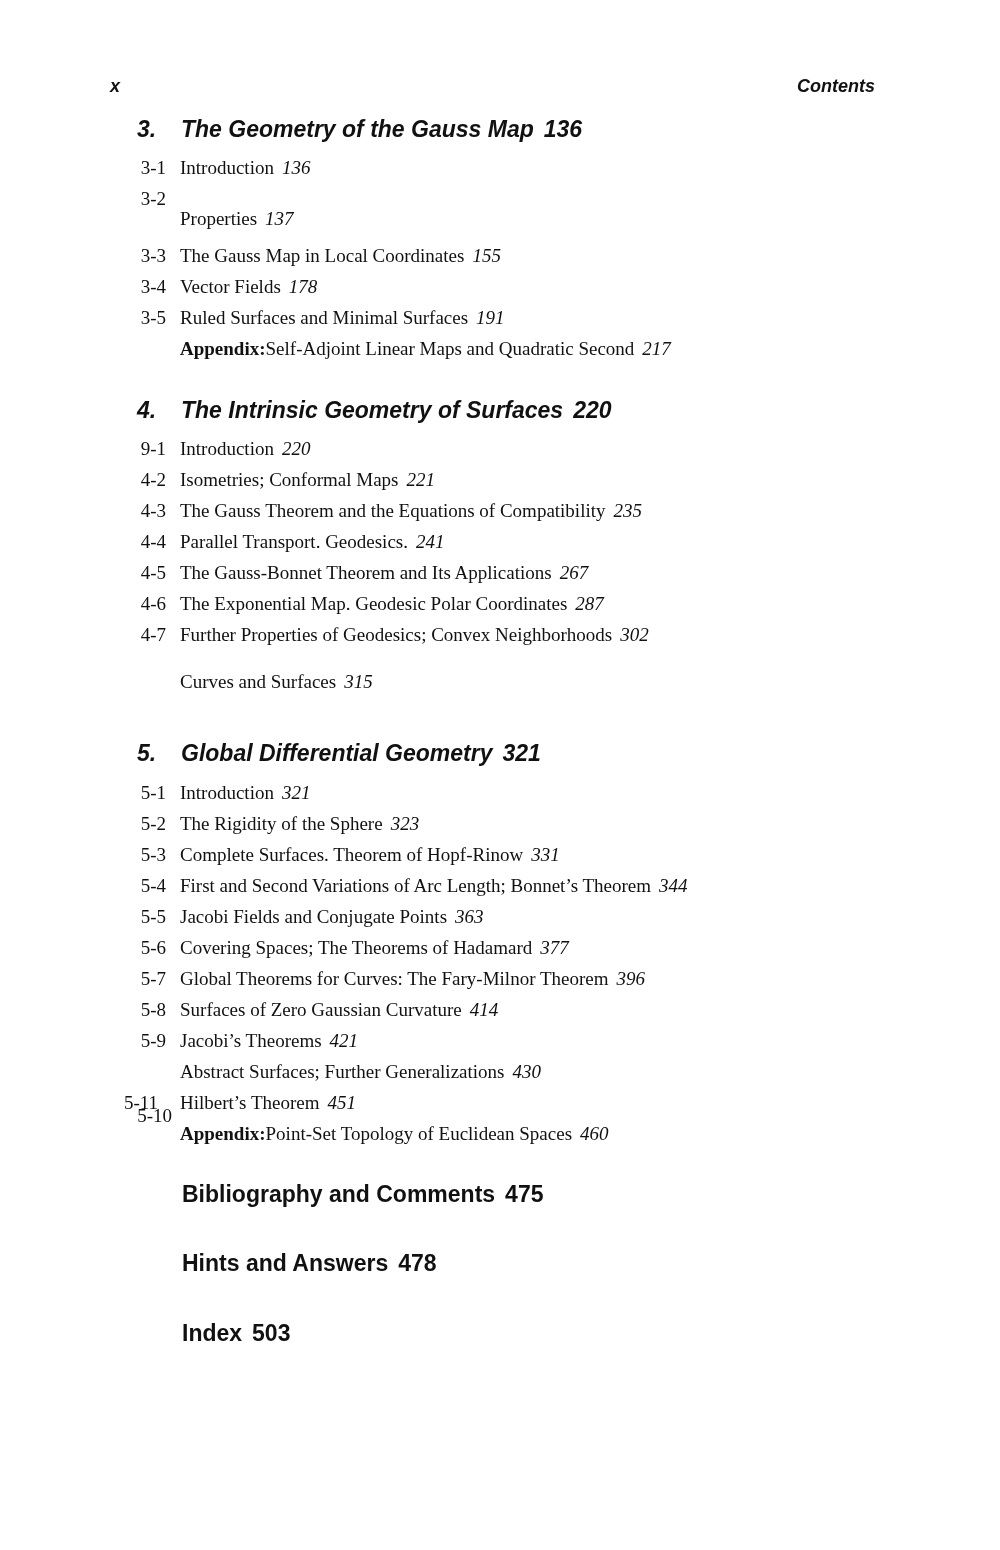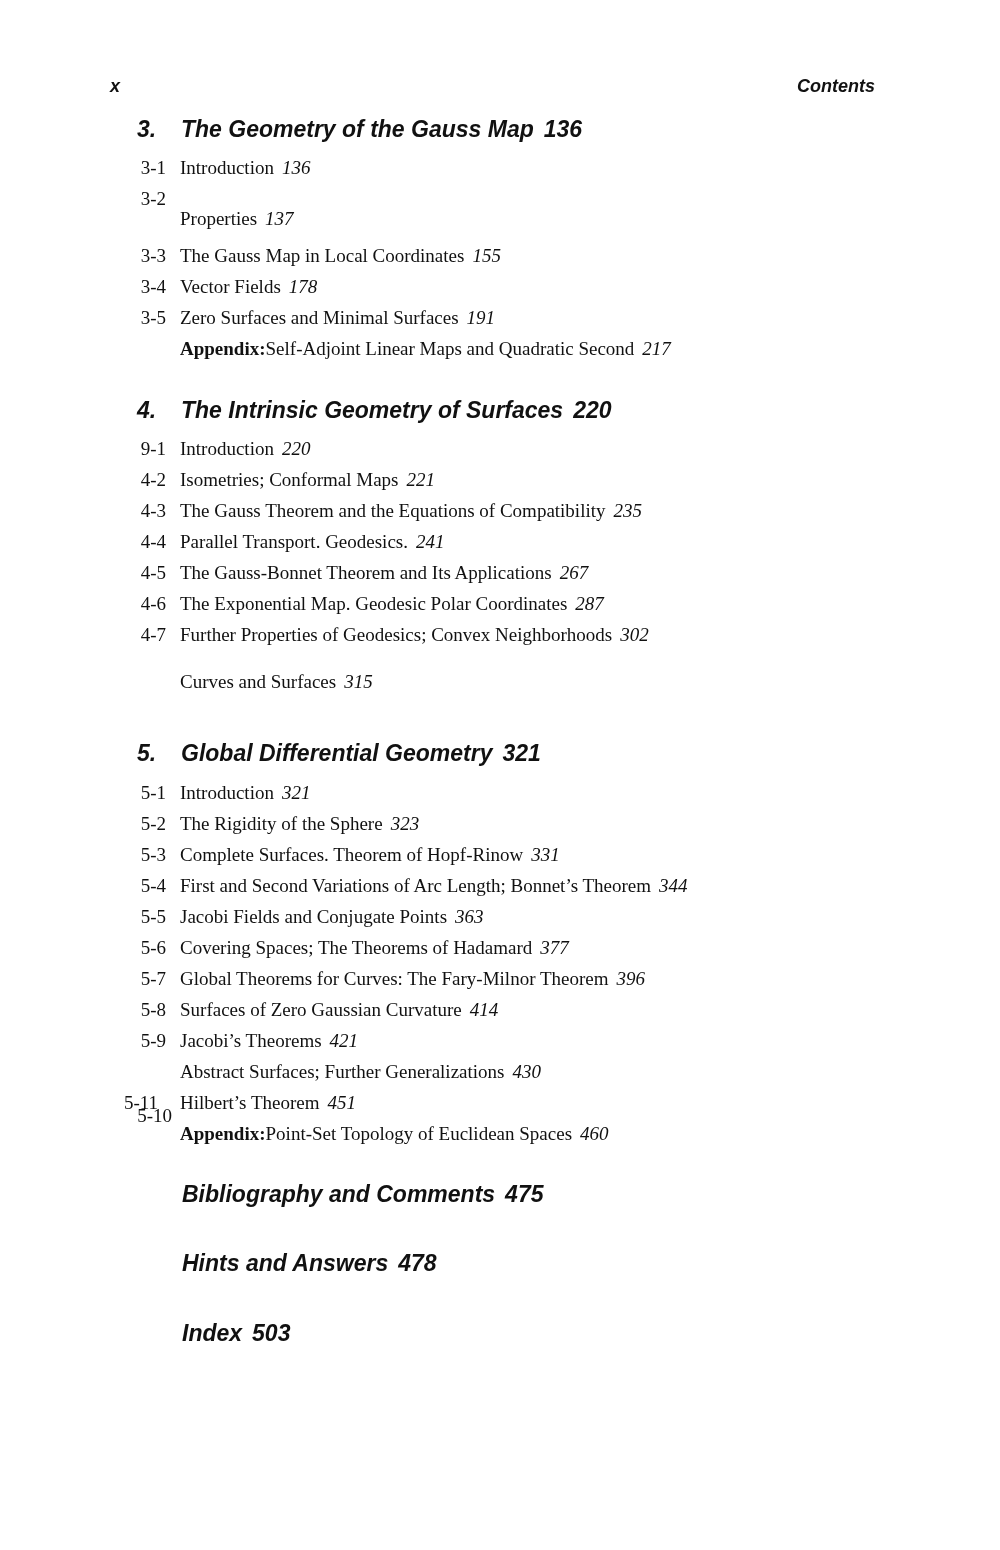--- a/index.html
+++ b/index.html
@@ -11,21 +11,21 @@
     .chap { position: absolute; left: 0; font-family: "Liberation Sans", sans-serif; font-weight: bold; font-style: italic; font-size: 23px; white-space: nowrap; }
     .chap .cnum { position: absolute; left: 137px; }
     .chap .ctitle { position: absolute; left: 181px; }
     .chap .cpage { margin-left: 10px; }
     .entry { position: absolute; left: 0; font-family: "Liberation Serif", serif; font-size: 19px; white-space: nowrap; line-height: 24px; }
     .entry .enum { position: absolute; text-align: right; width: 60px; left: 106px; }
     .entry .etitle { position: absolute; left: 180px; }
     .epage { font-style: italic; margin-left: 8px; }
     .appx-label { font-weight: bold; }
     .wrapline { display: block; }
-    .back { position: absolute; left: 182px; font-family: "Liberation Sans", sans-serif; font-weight: bold; font-style: italic; font-size: 23px; white-space: nowrap; }
+    .back { position: absolute; left: 182px; font-family: "Liberation Sans", sans-serif; font-weight: bold; font-size: 23px; white-space: nowrap; }
     .back .cpage { margin-left: 10px; }
   </style>
 </head>
 <body>
 
 <div class="page">
 
   <span class="hdr hdr-left">x</span>
   <span class="hdr hdr-right">Contents</span>
 
@@ -46,21 +46,21 @@
   <div class="entry" style="top:244px;">
       <span class="enum">3-3</span>
       <span class="etitle"><span>The Gauss Map in Local Coordinates</span><span class="epage">155</span></span>
     </div>
   <div class="entry" style="top:275px;">
       <span class="enum">3-4</span>
       <span class="etitle"><span>Vector Fields</span><span class="epage">178</span></span>
     </div>
   <div class="entry" style="top:306px;">
       <span class="enum">3-5</span>
-      <span class="etitle"><span>Zero Surfaces and Minimal Surfaces</span><span class="epage">191</span></span>
+      <span class="etitle"><span>Ruled Surfaces and Minimal Surfaces</span><span class="epage">191</span></span>
     </div>
   <div class="entry" style="top:337px;">
       <span class="etitle"><span class="appx-label">Appendix:</span><span>Self-Adjoint Linear Maps and Quadratic Second</span><span class="epage">217</span></span>
     </div>
 
   <div class="chap" style="top:397px;">
     <span class="cnum">4.</span>
     <span class="ctitle"><span>The Intrinsic Geometry of Surfaces</span><span class="cpage">220</span></span>
   </div>
   <div class="entry" style="top:437px;">

